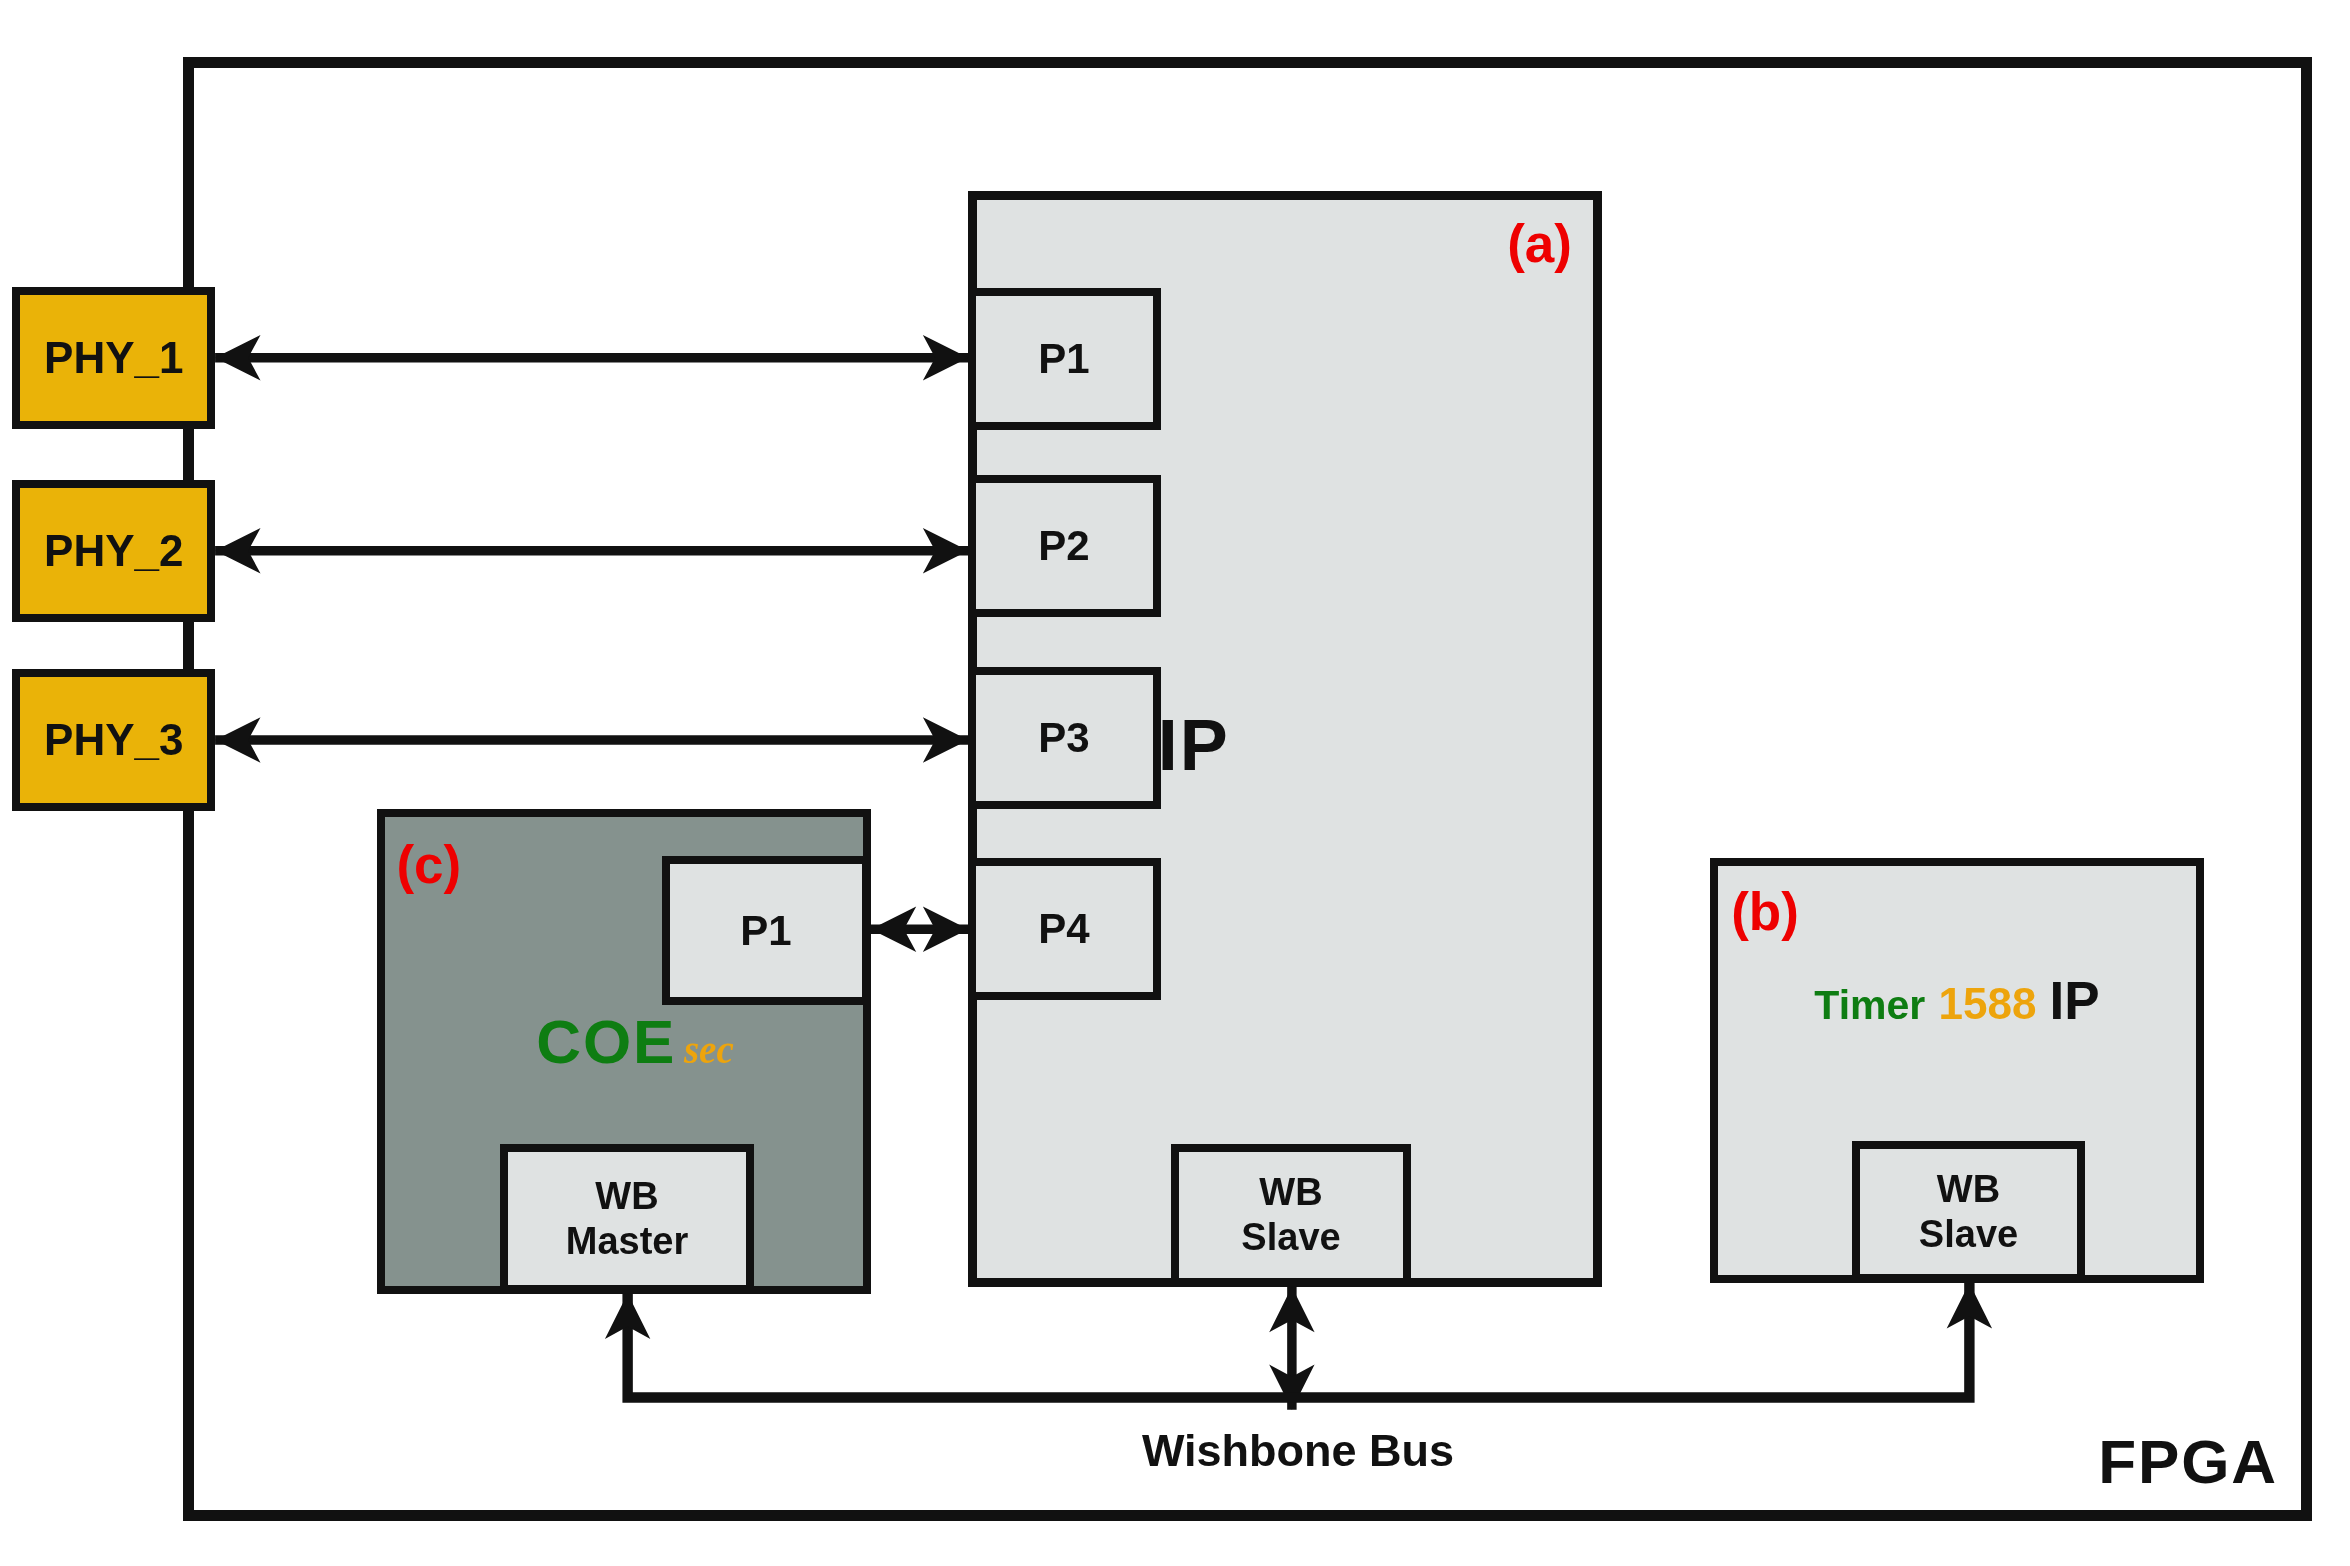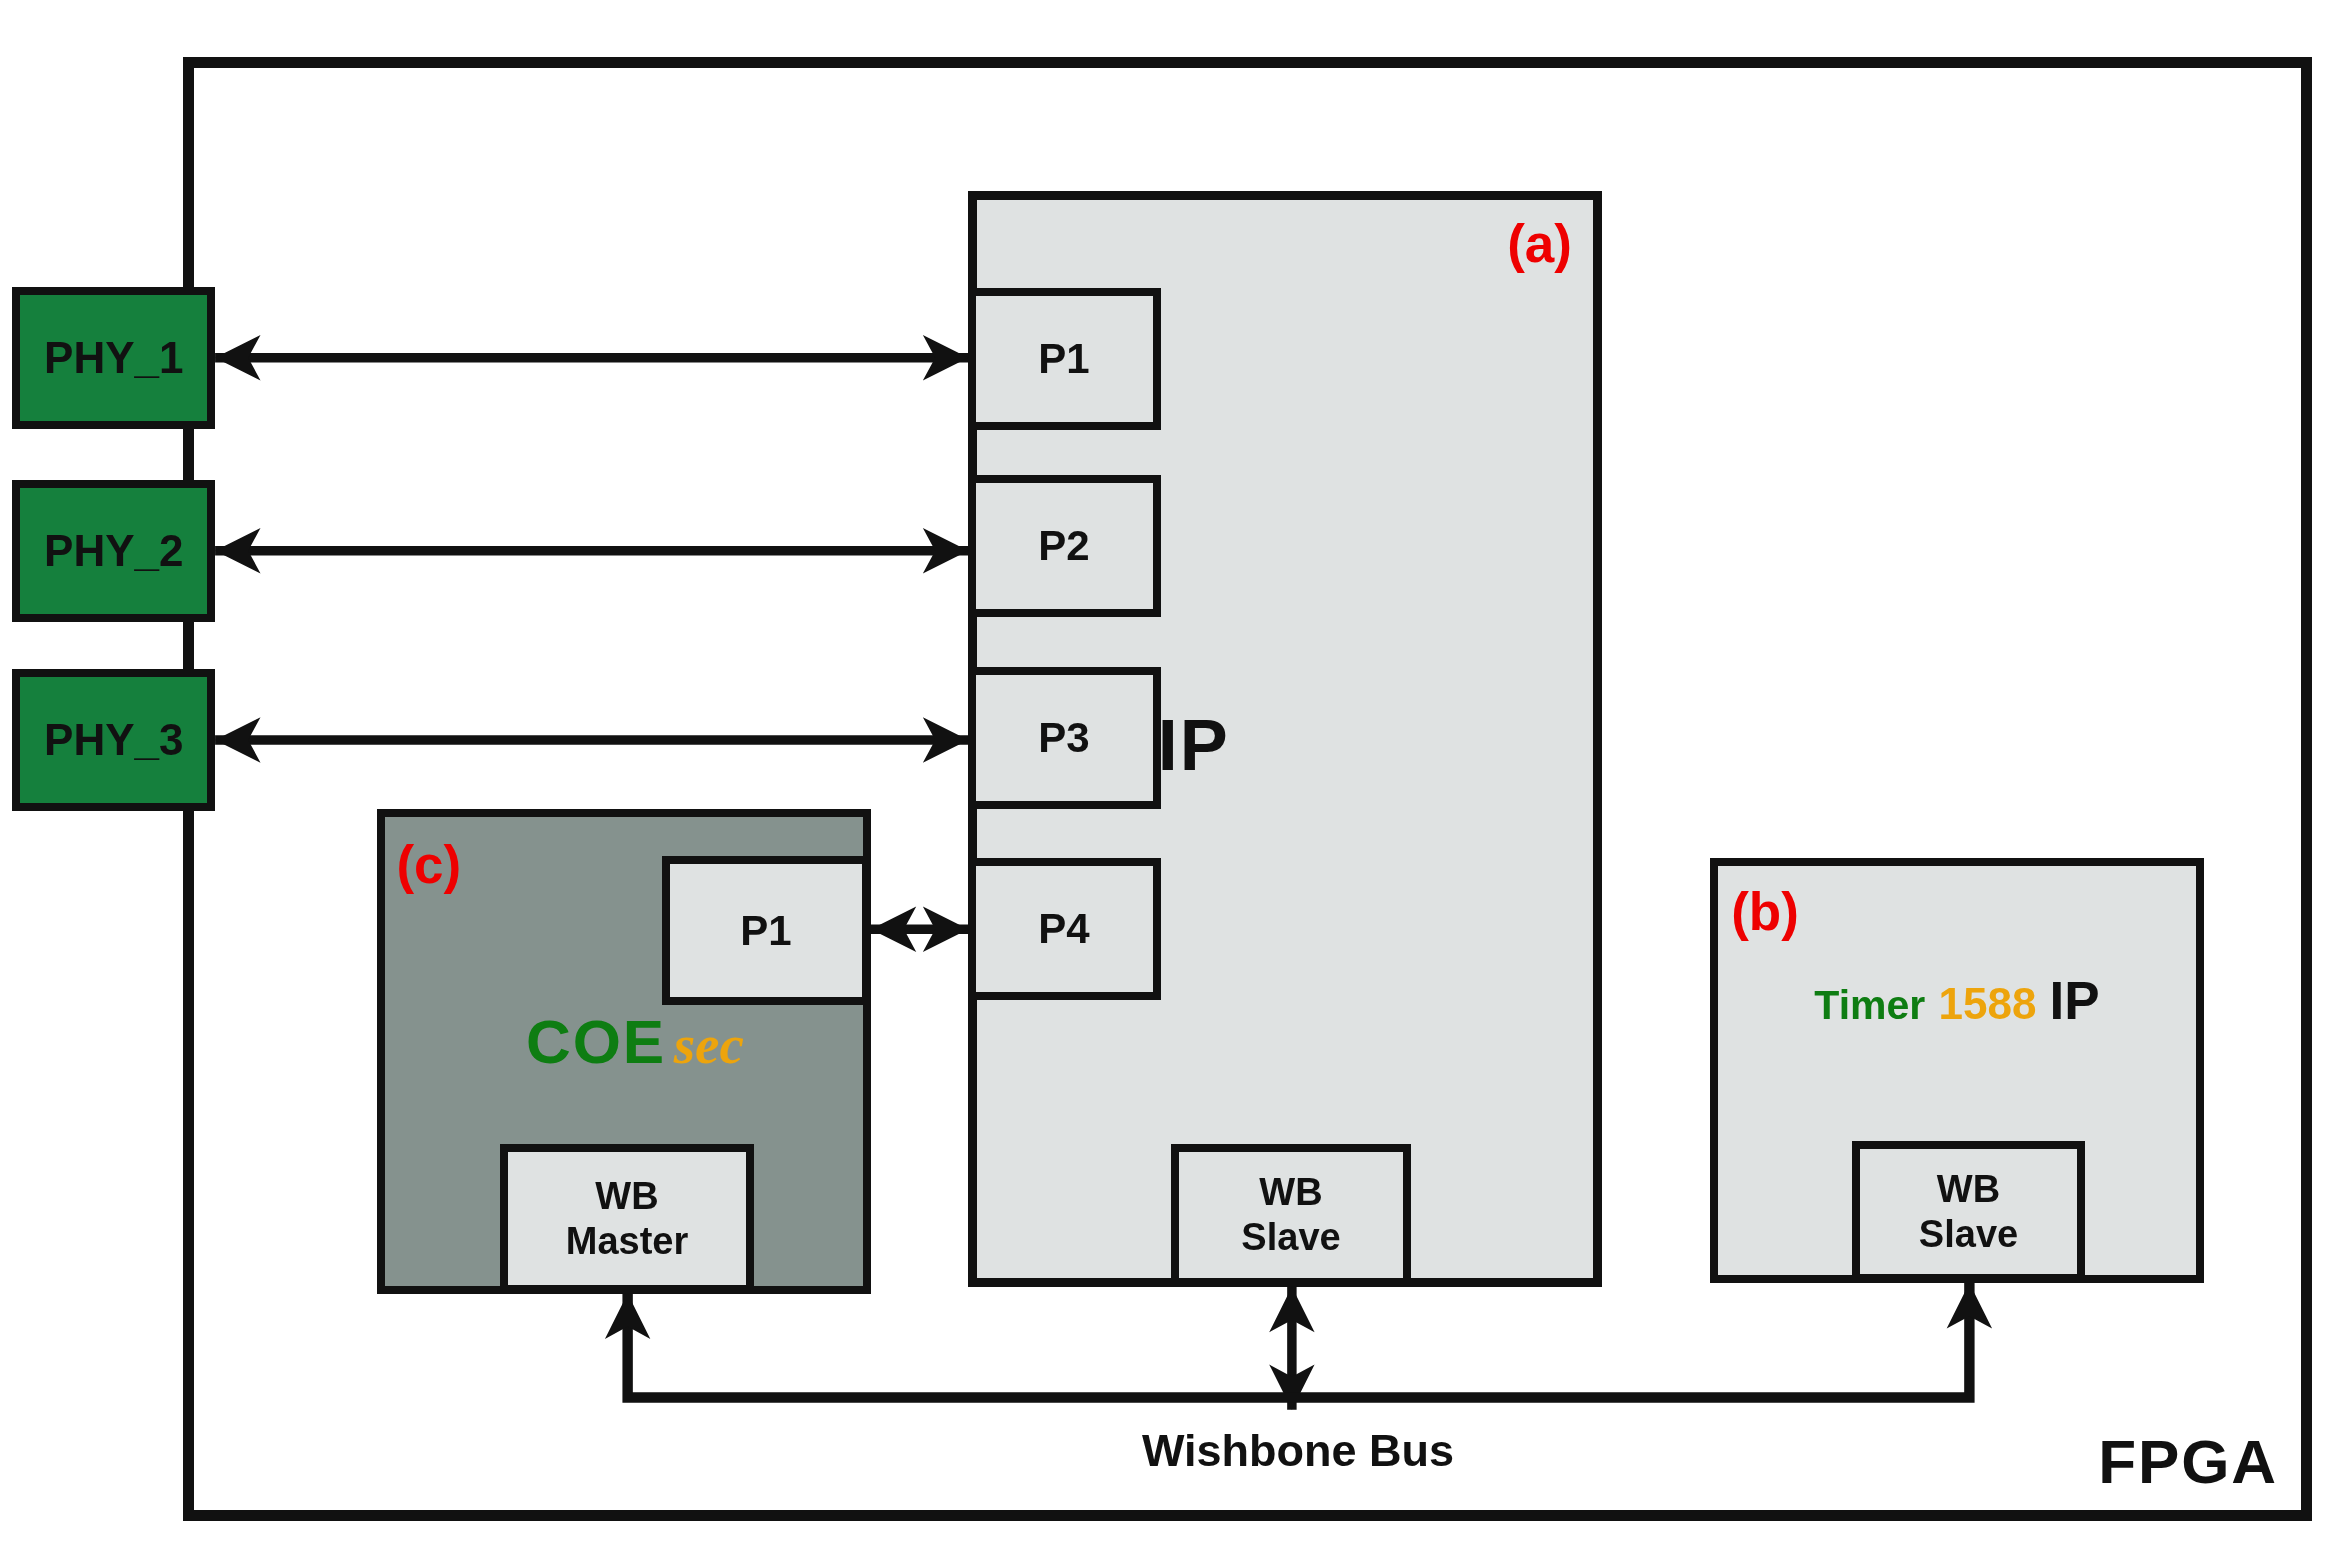--- a/index.html
+++ b/index.html
@@ -1,21 +1,21 @@
 <!DOCTYPE html>
 <html style="font-size:15px"><head>
 <meta charset="utf-8">
 <style>
   html,body{margin:0;padding:0;background:#fff;}
   #canvas{
     position:relative;width:2351px;height:1566px;background:#ffffff;
     font-family:"Liberation Sans",sans-serif;color:#111;overflow:hidden;
   }
   .box{position:absolute;box-sizing:border-box;border:8.5px solid #111;}
-  .fill-white{background:#15803d;}
+  .fill-white{background:#eab308;}
   .fill-light{background:#dfe2e2;}
   .fill-dark{background:#85928e;}
   .flex-center{display:flex;align-items:center;justify-content:center;}
 
   
   #fpga{left:183px;top:57px;width:2129px;height:1464px;border-width:11.4px;background:#ffffff;}
   #fpga-label{position:absolute;right:23px;bottom:13.2px;font-size:62px;font-weight:bold;color:#111;letter-spacing:1.9px;}
 
   
   .phy{left:12.3px;width:203px;height:142px;font-size:44px;font-weight:bold;}
@@ -34,21 +34,21 @@
   #port-p1{top:88px;} #port-p2{top:275px;} #port-p3{top:467px;} #port-p4{top:658px;}
   .wb{display:flex;flex-direction:column;align-items:center;justify-content:center;
       font-size:38px;font-weight:bold;line-height:1.18;text-align:center;}
   #mes-wb{left:194px;top:944px;width:240px;height:142px;}
 
   
   #coesec{left:377px;top:809px;width:494px;height:485px;}
   #coesec .tag{left:11.4px;top:17px;}
   #coesec-title{position:absolute;left:0;top:189px;width:100%;text-align:center;}
   #coesec-title .t-green{font-size:62px;font-weight:bold;letter-spacing:1.9px;margin-left:22px;}
-  #coesec-title .t-orange{font-family:"Liberation Serif",serif;font-style:italic;font-weight:600;font-size:55px;margin-left:7.6px;}
+  #coesec-title .t-orange{font-family:"Liberation Serif",serif;font-style:italic;font-weight:600;font-size:39px;margin-left:7.6px;}
   #coesec-port{left:277px;top:39px;width:208px;height:149px;font-size:42px;font-weight:bold;}
   #coesec-wb{left:115px;top:327px;width:254px;height:149px;}
 
   
   #timer{left:1710px;top:858px;width:494px;height:425px;}
   #timer .tag{left:13.2px;top:15px;}
   #timer-title{position:absolute;left:0;top:104px;width:100%;text-align:center;font-weight:bold;}
   #timer-title .t-green{font-size:41px;}
   #timer-title .t-orange{font-size:44px;margin-left:13.2px;}
   #timer-title .t-black{font-size:53px;margin-left:13.2px;}

